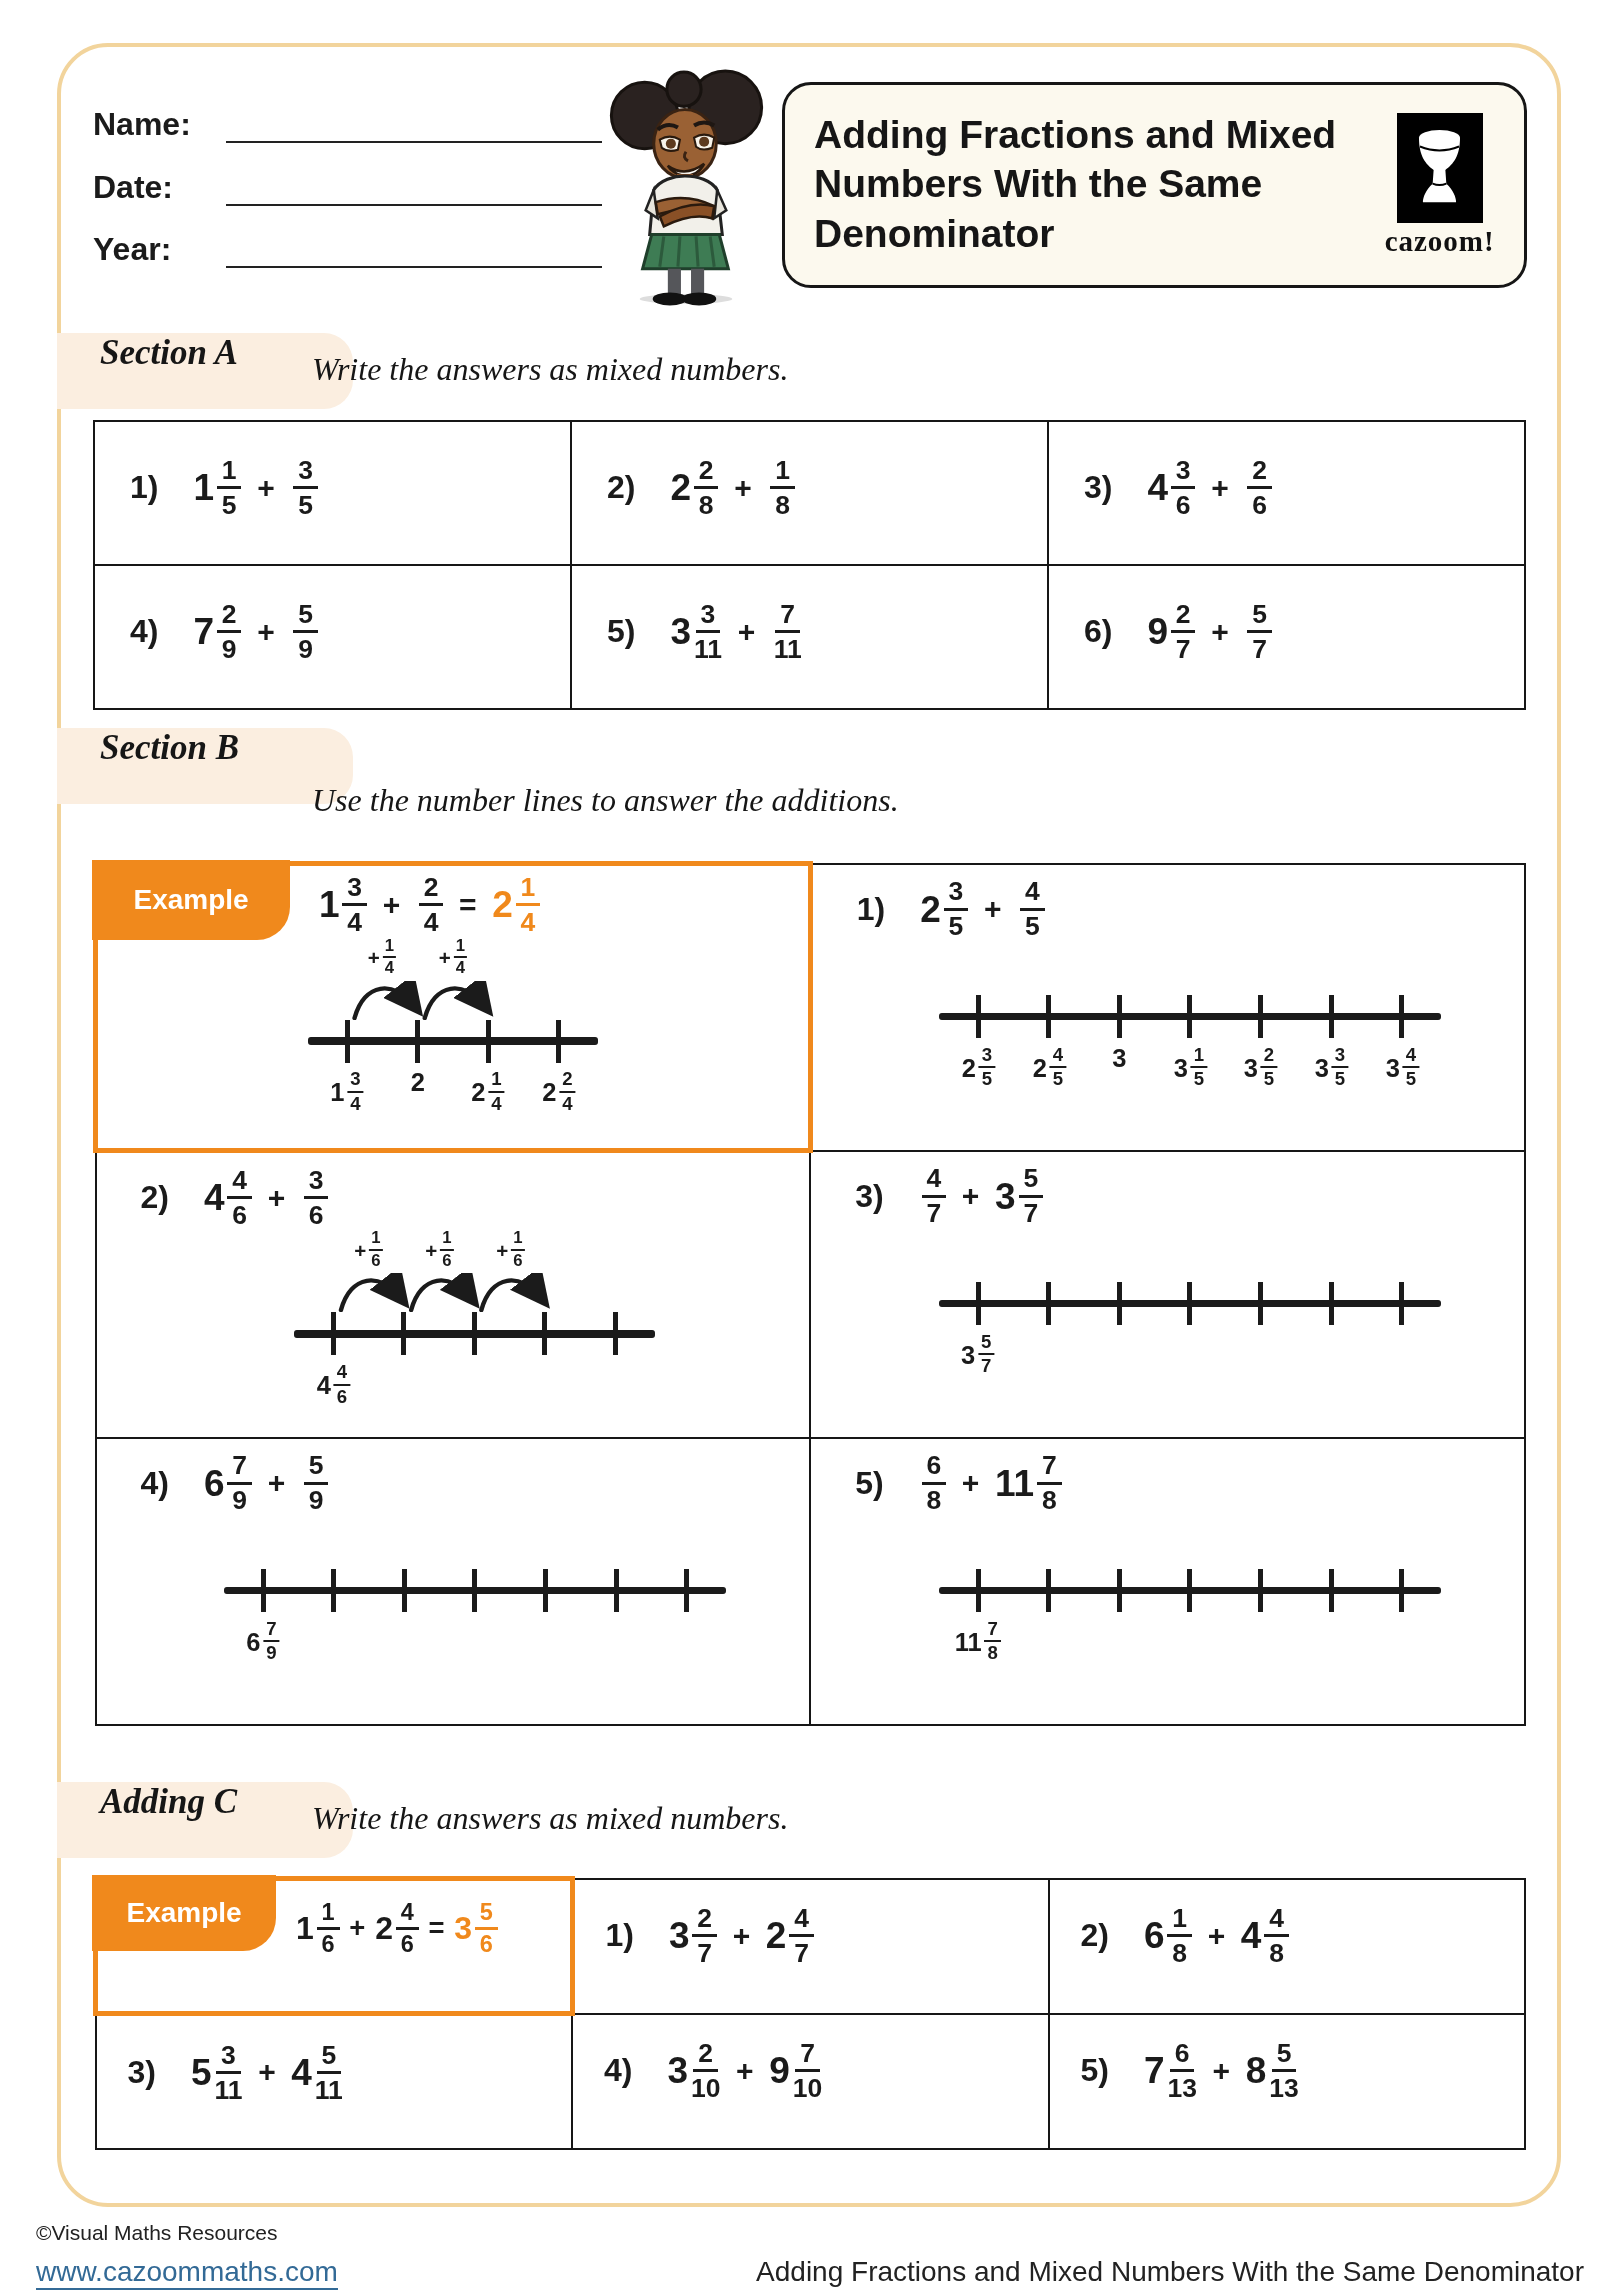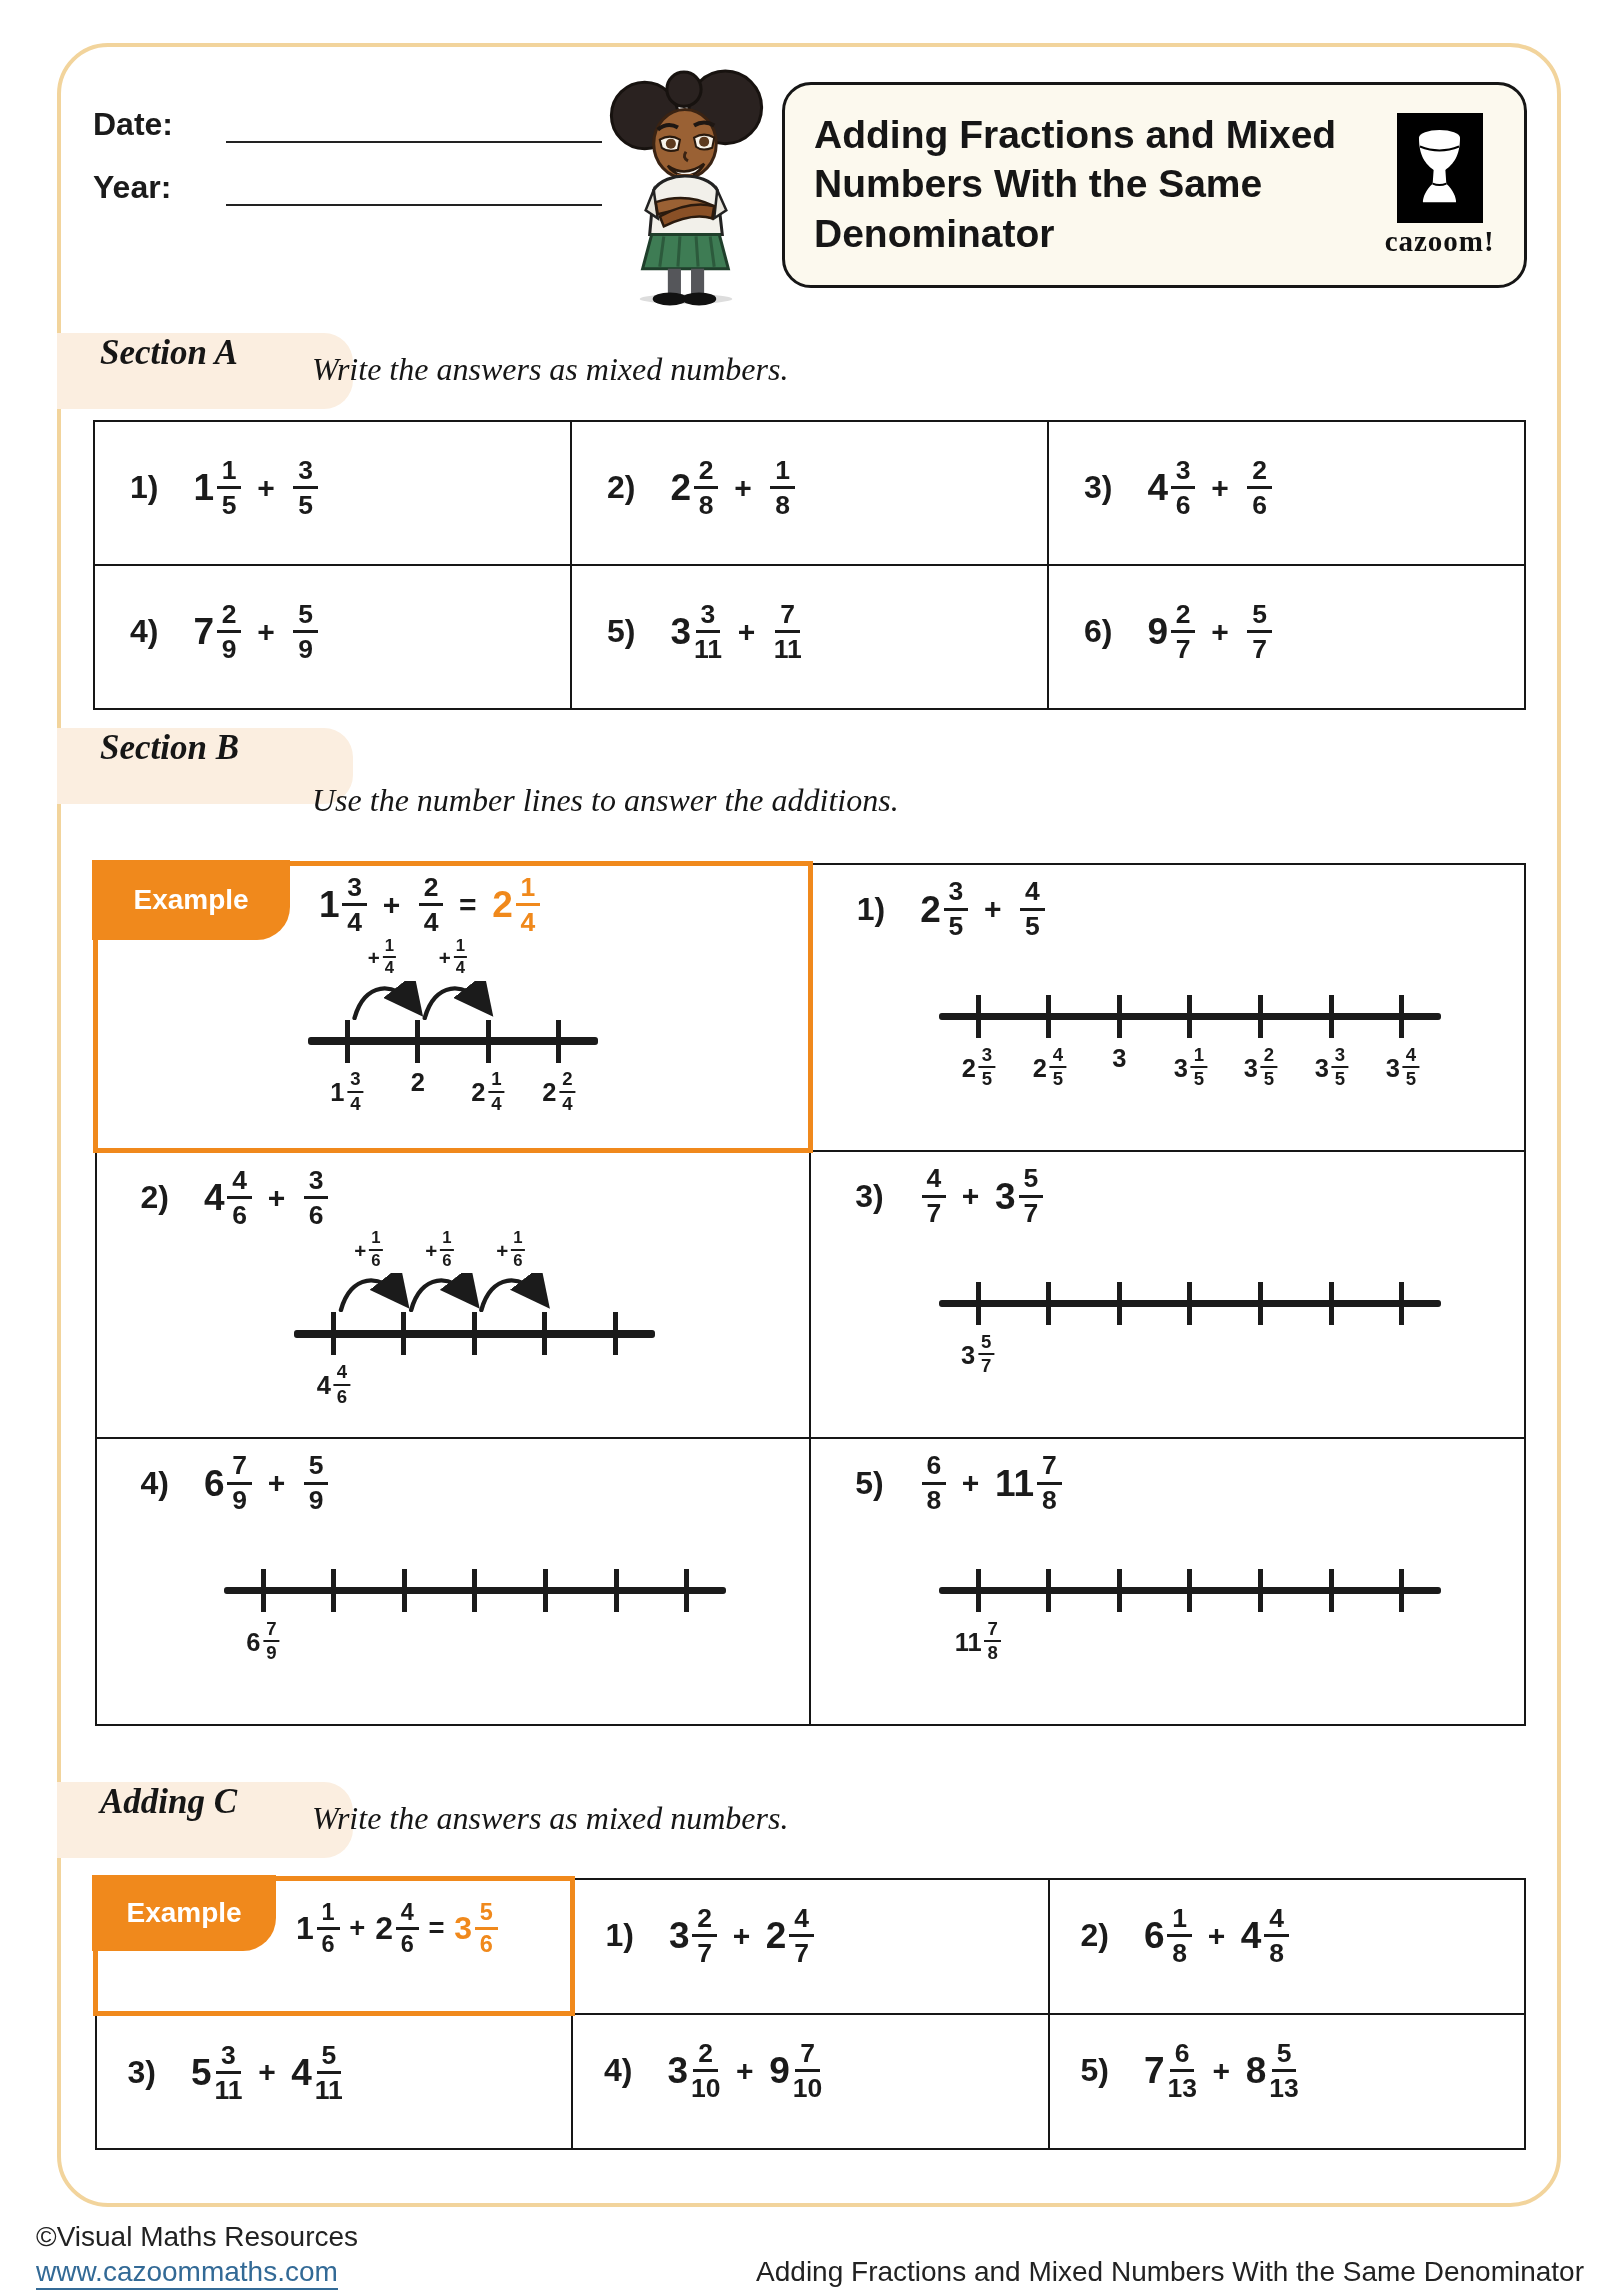--- a/index.html
+++ b/index.html
@@ -82,30 +82,34 @@
   .nl-tick{position:absolute;top:0;width:4.9px;height:43px;background:var(--ink);}
   .nl-labels{position:relative;height:55px;}
   .nl-lab{position:absolute;top:7.8px;transform:translateX(-50%);}
   .mixed.small .whole{font-size:25.5px;}
   .mixed.small .fr .nu,.mixed.small .fr .de{font-size:18.6px;padding:0 2.9px 2px;border-bottom-width:2.5px;}
   .mixed.small .fr .de{border-bottom:none;padding-top:2px;}
   .mixed.tiny .fr .nu,.mixed.tiny .fr .de{font-size:16.7px;padding:0 2px 2px;border-bottom-width:2.5px;}
   .mixed.tiny .fr .de{border-bottom:none;padding-top:2px;}
 
   
-  .foot-copy{position:absolute;left:36px;top:2221px;font-size:28px;color:#222;}
+  .foot-copy{position:absolute;left:36px;top:2221px;font-size:21px;color:#222;}
   .foot-url{position:absolute;left:36px;top:2256px;font-size:28px;color:var(--link);border-bottom:2px solid var(--link);cursor:pointer;}
   .foot-title{position:absolute;right:37px;top:2256px;font-size:28px;color:#222;}
 </style>
 </head>
 <body>
 
 <div class="frame"></div>
 
 <div class="fields">
+  <div class="field">
+    <span class="flabel">Name:</span>
+    <span class="fline"></span>
+  </div>
   <div class="field">
     <span class="flabel">Date:</span>
     <span class="fline"></span>
   </div>
   <div class="field">
     <span class="flabel">Year:</span>
     <span class="fline"></span>
   </div>
 </div>
 

